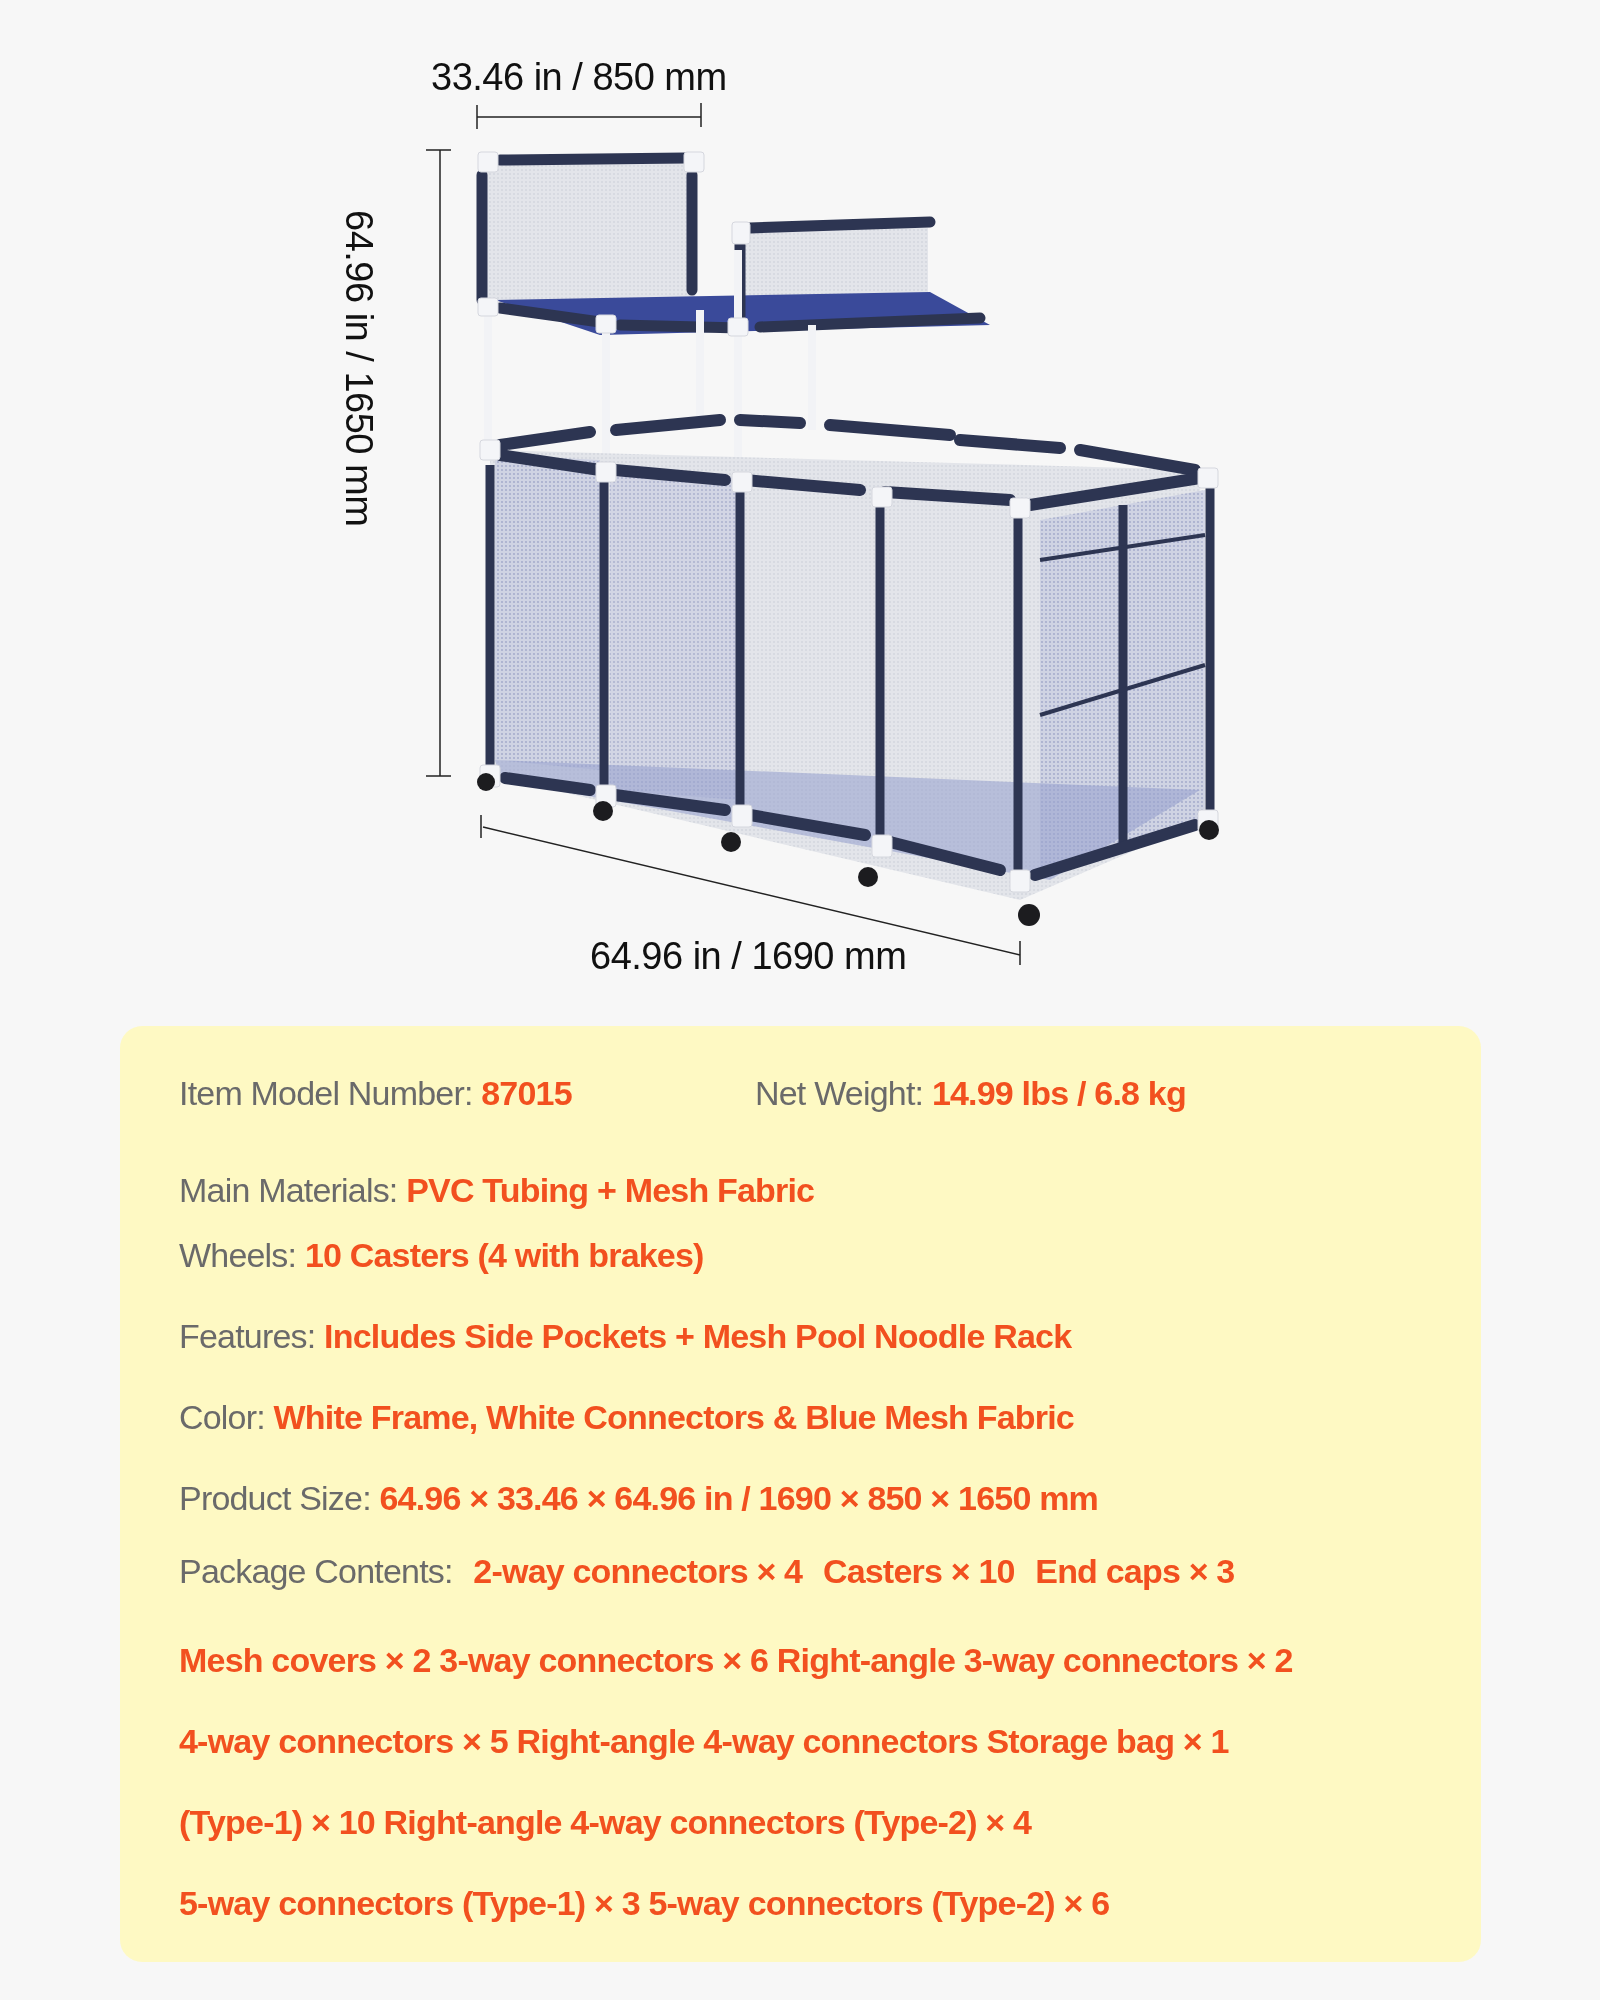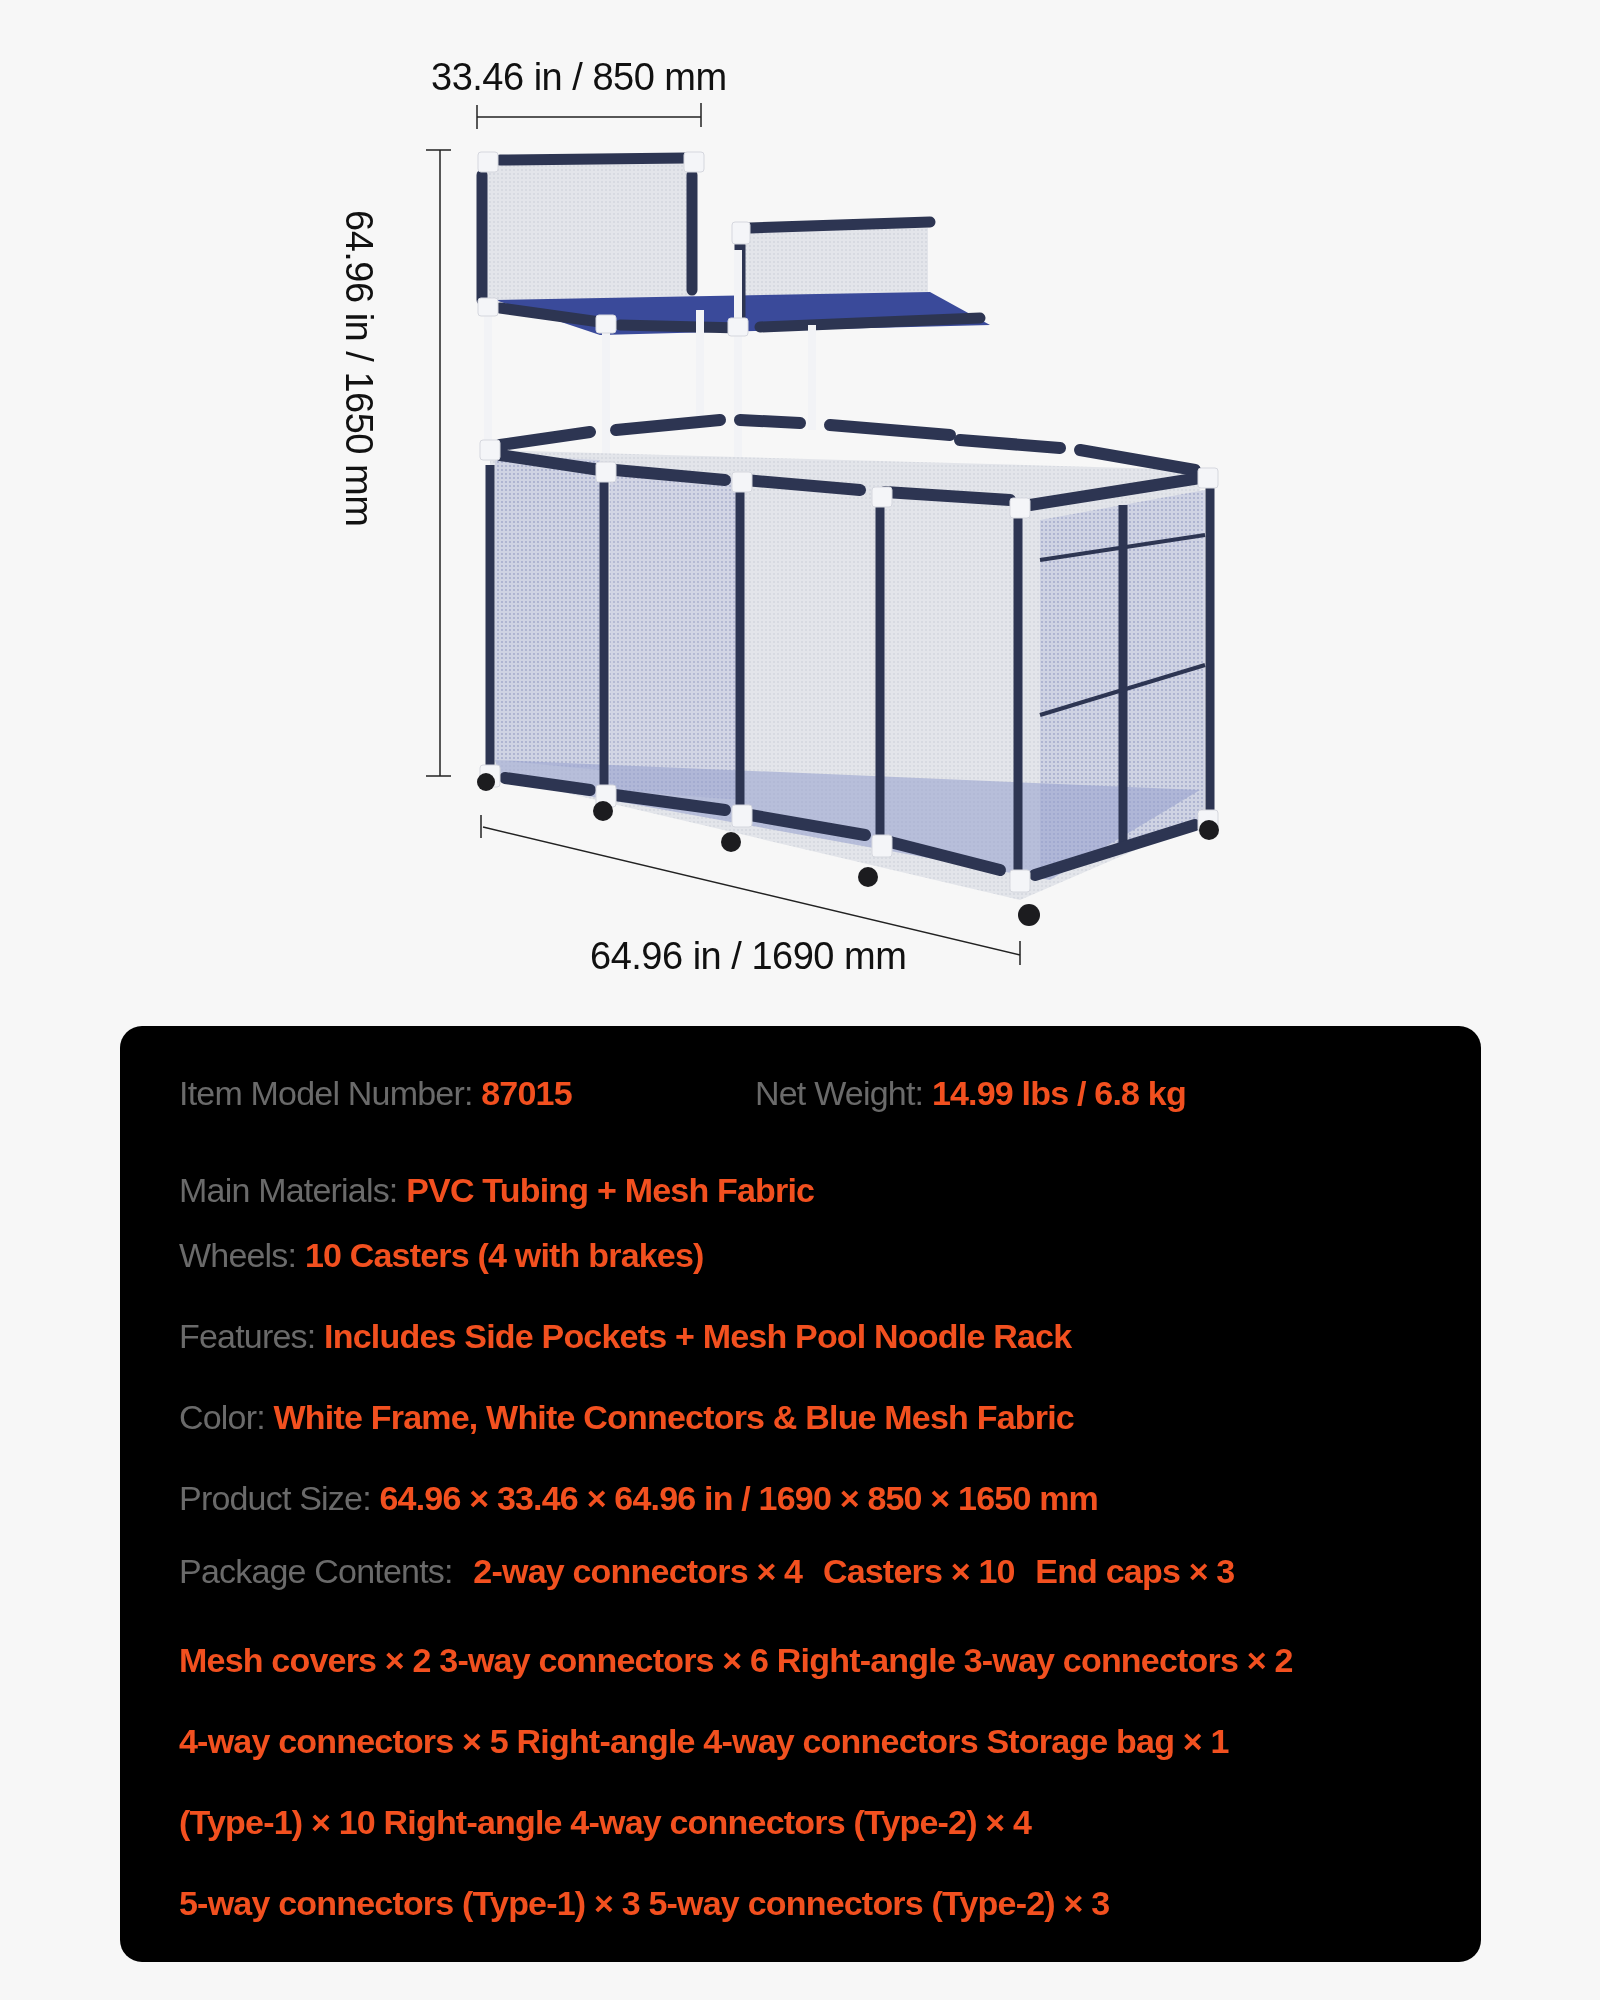--- a/index.html
+++ b/index.html
@@ -3,21 +3,21 @@
 <meta charset="utf-8">
 <style>
   html, body { margin:0; padding:0; }
   body { width:1600px; height:2000px; background:#f7f7f7; position:relative; overflow:hidden;
          font-family:"Liberation Sans", "DejaVu Sans", sans-serif; }
   .dim-text { position:absolute; color:#111; font-size:38px; letter-spacing:-0.5px; white-space:nowrap; }
   #dim-width { left:431px; top:56px; }
   #dim-length { left:590px; top:935px; }
   #dim-height { left:380px; top:210px; transform-origin:0 0; transform:rotate(90deg); }
   #product { position:absolute; left:0; top:0; }
-  .card { position:absolute; left:120px; top:1026px; width:1361px; height:936px; background:#000000; border-radius:22px; }
+  .card { position:absolute; left:120px; top:1026px; width:1361px; height:936px; background:#fef9c3; border-radius:22px; }
   .row { position:absolute; left:59px; font-size:34px; letter-spacing:-0.8px; white-space:nowrap; line-height:40px; }
   .lbl { color:#6a6a6a; }
   .val { color:#f2501f; font-weight:bold; }
   .gap { display:inline-block; width:12px; }
 </style>
 </head>
 <body>
 
 <svg id="product" width="1600" height="1000" viewBox="0 0 1600 1000">
   <defs>
@@ -187,15 +187,15 @@
     <span class="val">4-way connectors × 5</span>
     <span class="val">Right-angle 4-way connectors</span>
     <span class="val">Storage bag × 1</span>
   </div>
   <div class="row" style="top:776px;">
     <span class="val">(Type-1) × 10</span>
     <span class="val">Right-angle 4-way  connectors (Type-2) × 4</span>
   </div>
   <div class="row" style="top:857px;">
     <span class="val">5-way connectors (Type-1) × 3</span>
-    <span class="val">5-way connectors (Type-2) × 3</span>
+    <span class="val">5-way connectors (Type-2) × 6</span>
   </div>
 </div>
 
 </body></html>

